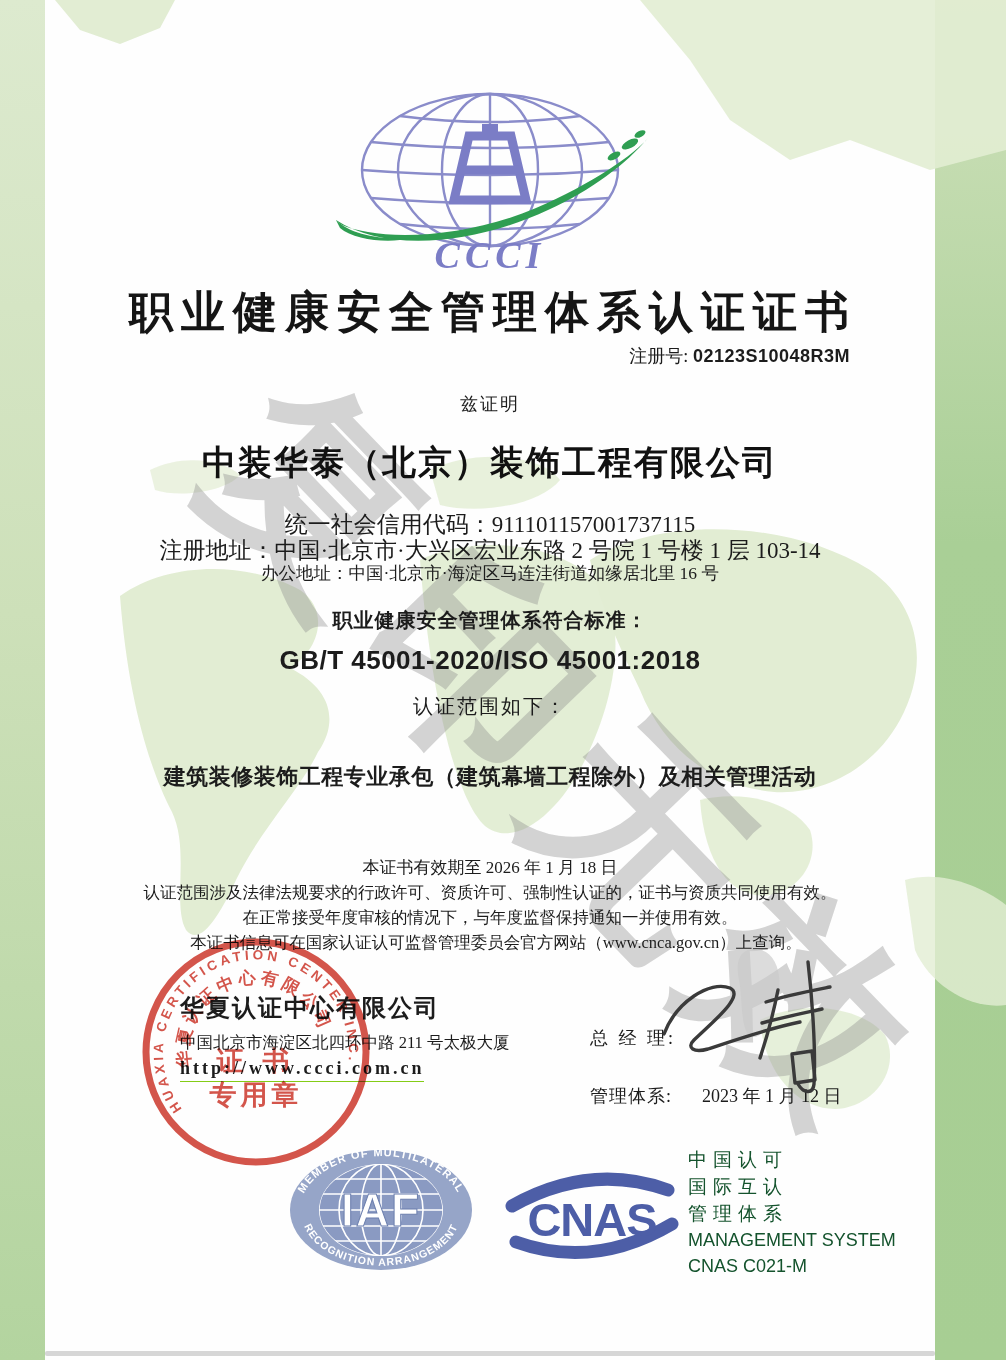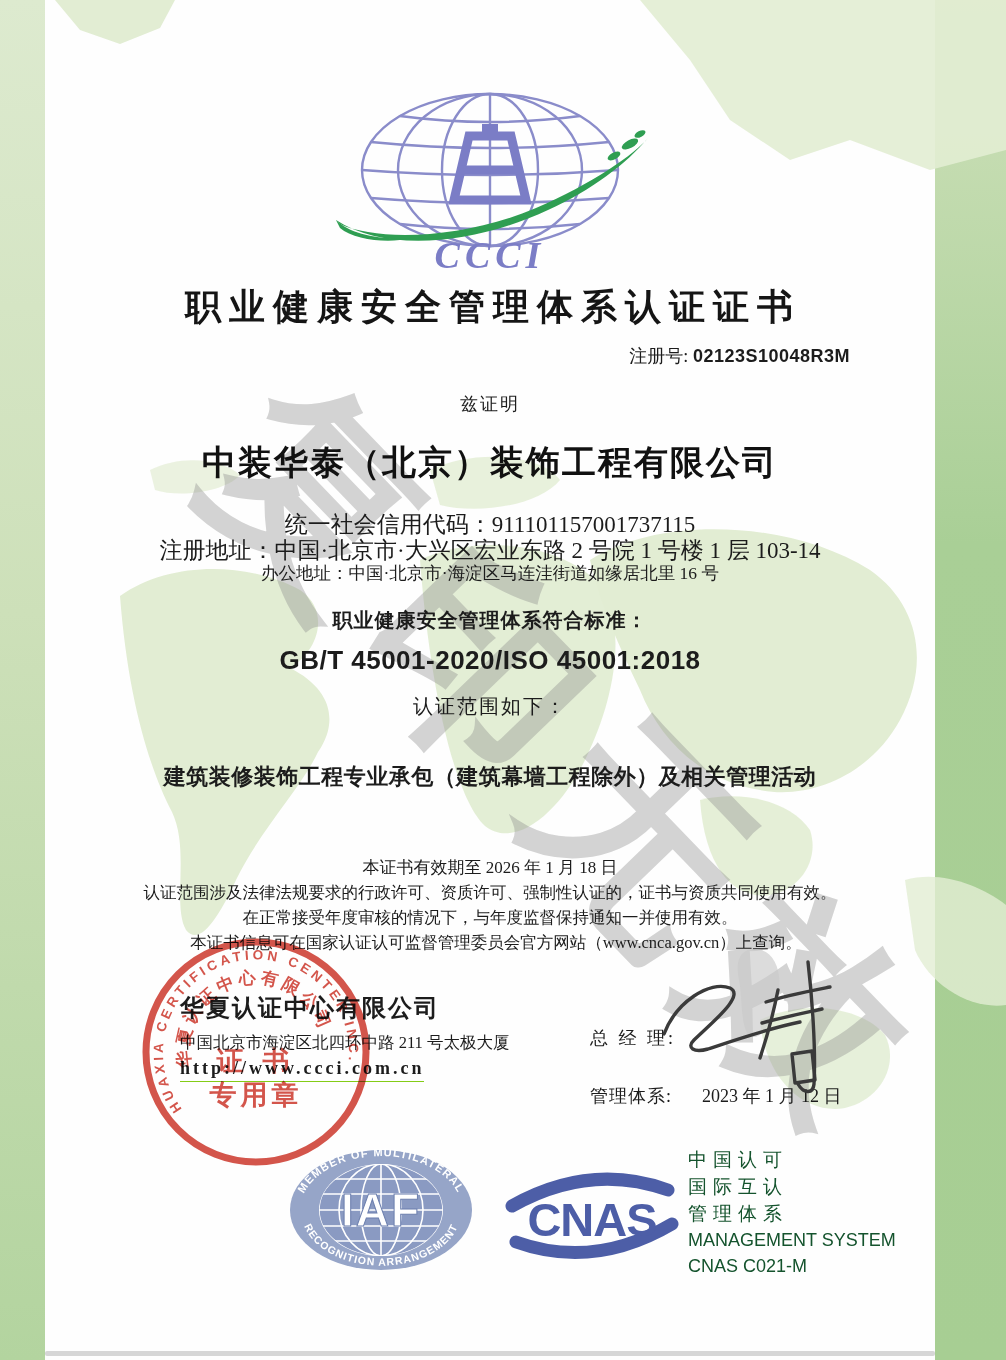--- a/index.html
+++ b/index.html
@@ -18,21 +18,21 @@
   .copy-wm{
     position:absolute;left:318px;top:352px;z-index:3;white-space:nowrap;
     font-size:208px;font-weight:bold;letter-spacing:26px;color:#8e8e8e;opacity:.38;
     transform:rotate(46deg);transform-origin:0 0;line-height:1;
     font-family:"Liberation Serif","DejaVu Serif",serif;
   }
   .cline{position:absolute;left:45px;right:71px;text-align:center;z-index:5;}
   .abs{position:absolute;z-index:5;}
 
   .logo-wrap{top:82px;}
-  .cert-title{top:283px;font-size:36px;font-weight:bold;letter-spacing:8px;color:#151515;margin-left:6px;}
+  .cert-title{top:283px;font-size:44px;font-weight:bold;letter-spacing:8px;color:#151515;margin-left:6px;}
   .reg-row{top:344px;left:520px;right:156px;text-align:right;z-index:5;position:absolute;
     font-size:18px;}
   .reg-row .num{font-weight:bold;font-family:"Liberation Sans","DejaVu Sans",sans-serif;letter-spacing:.5px;}
   .statement{top:392px;font-size:18px;letter-spacing:2px;}
   .company{top:440px;font-size:34px;font-weight:bold;letter-spacing:2px;color:#111;}
   .info1{top:509px;font-size:23px;}
   .info2{top:535px;font-size:23px;text-align:center;}
   .info3{top:561px;font-size:17.5px;}
   .std-head{top:607px;font-size:20px;font-weight:bold;letter-spacing:1px;}
   .std-code{top:645px;font-size:26px;font-weight:bold;

